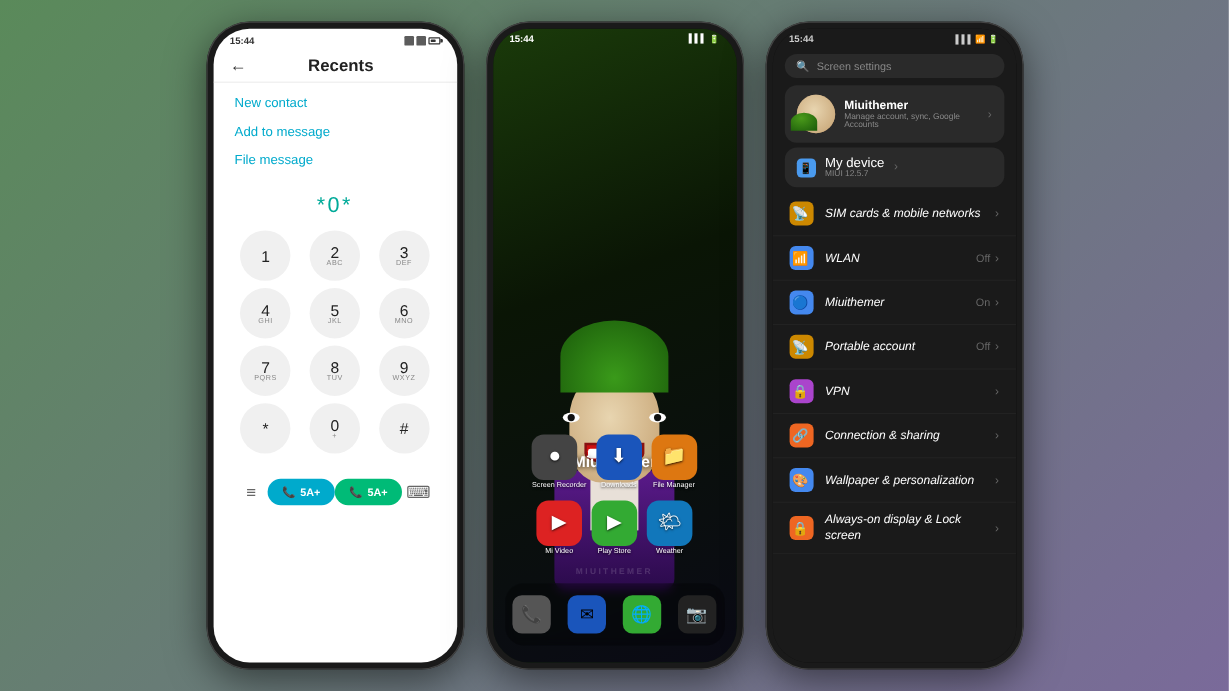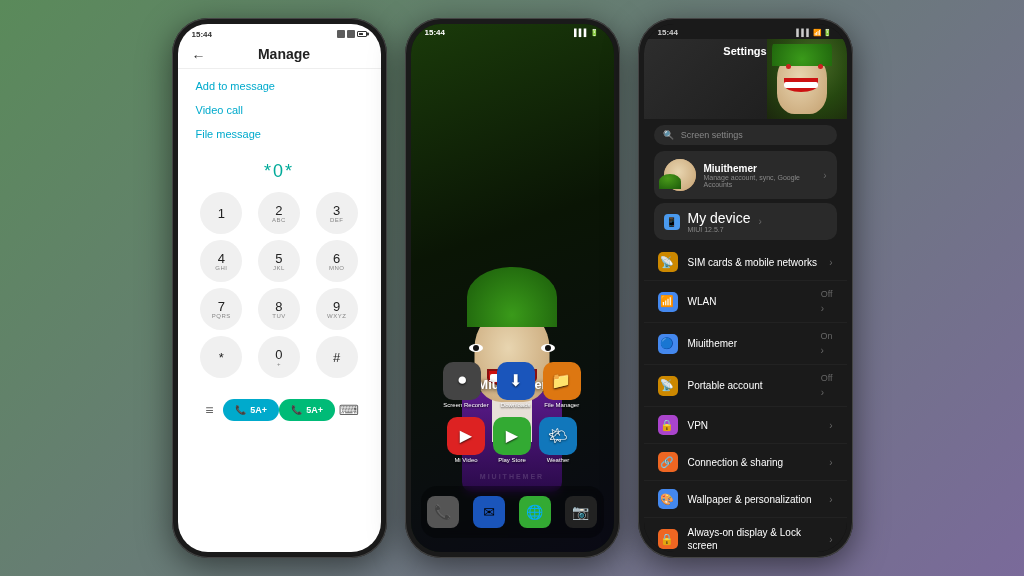--- a/index.html
+++ b/index.html
@@ -375,21 +375,21 @@
       height: 16px;
       background: #4a9aee;
       border-radius: 4px;
       display: flex;
       align-items: center;
       justify-content: center;
       font-size: 9px;
     }
     .my-device-text {
       flex: 1;
-      font-size: 14px;
+      font-size: 11px;
       color: #fff;
     }
     .my-device-sub {
       font-size: 7px;
       color: #888;
     }
     .chevron {
       color: #666;
       font-size: 10px;
     }
@@ -412,51 +412,51 @@
       align-items: center;
       justify-content: center;
       font-size: 11px;
       flex-shrink: 0;
     }
     .setting-text { flex: 1; }
     .setting-name {
       font-size: 10px;
       color: #fff;
       line-height: 1.3;
+      font-style: italic;
     }
     .setting-right {
       display: flex;
       gap: 4px;
       color: #666;
       font-size: 9px;
-      flex-direction: column;
     }
   </style>
 </head>
 <body>
 
 <div class="phone phone1">
   <div class="phone-inner">
     <div class="status-bar">
       <span>15:44</span>
       <div class="status-bar-icons">
         <div class="status-icon"></div>
         <div class="status-icon"></div>
         <div class="battery-icon">
           <div class="battery-fill"></div>
         </div>
       </div>
     </div>
     <div class="phone1-header">
       <span class="back-arrow">←</span>
-      <span class="recents-title">Manage</span>
+      <span class="recents-title">Recents</span>
     </div>
     <div class="menu-links">
+      <div class="menu-link">New contact</div>
       <div class="menu-link">Add to message</div>
-      <div class="menu-link">Video call</div>
       <div class="menu-link">File message</div>
     </div>
     <div class="dialpad-display">*0*</div>
     <div class="dialpad-grid">
       <div class="dial-btn">
           <span class="dial-main">1</span>
           <span class="dial-sub"></span>
         </div>
       <div class="dial-btn">
           <span class="dial-main">2</span>
@@ -605,33 +605,20 @@
 
 <div class="phone">
   <div class="phone-inner dark-bg">
     <div class="settings-screen">
       <div class="settings-status">
         <span>15:44</span>
         <div style="display:flex;gap:2px;align-items:center;">
           <span style="font-size:7px;color:#ccc;">▌▌▌ 📶 🔋</span>
         </div>
       </div>
-      <div class="settings-hero">
-        <div class="hero-joker-bg"></div>
-
-        <div style="position:absolute;right:10px;top:5px;width:65px;height:70px;overflow:hidden;">
-          <div style="width:50px;height:60px;background:radial-gradient(ellipse at 45% 40%,#e8d5b0,#c4a070);border-radius:40% 40% 35% 35%;position:absolute;bottom:0;left:5px;"></div>
-          <div style="width:60px;height:35px;background:radial-gradient(ellipse at 50% 80%,#3a9a1a,#1a5a0a);border-radius:50% 50% 0 0;position:absolute;bottom:48px;left:0;"></div>
-          <div style="position:absolute;bottom:22px;left:12px;width:34px;height:14px;background:#cc1111;border-radius:0 0 50% 50%;"></div>
-          <div style="position:absolute;bottom:26px;left:12px;width:34px;height:6px;background:#fff;border-radius:2px;"></div>
-          <div style="position:absolute;bottom:45px;left:14px;width:5px;height:5px;background:#cc2222;border-radius:50%;"></div>
-          <div style="position:absolute;bottom:45px;right:14px;width:5px;height:5px;background:#cc2222;border-radius:50%;"></div>
-        </div>
-        <div class="settings-title">Settings</div>
-      </div>
       <div class="settings-search">
         <span class="search-icon-s">🔍</span>
         <span class="search-text">Screen settings</span>
       </div>
       <div class="profile-card">
         <div class="profile-avatar">
           <div style="width:100%;height:100%;background:radial-gradient(ellipse at 45% 40%,#e8d5b0,#c4a070);border-radius:50%;overflow:hidden;display:flex;align-items:center;justify-content:center;">
             <div style="width:70%;height:70%;background:radial-gradient(ellipse at 40% 30%,#4a9a1a,#1a5a0a);border-radius:50% 50% 0 0;position:absolute;bottom:10px;left:5px;width:22px;height:15px;"></div>
           </div>
         </div>

